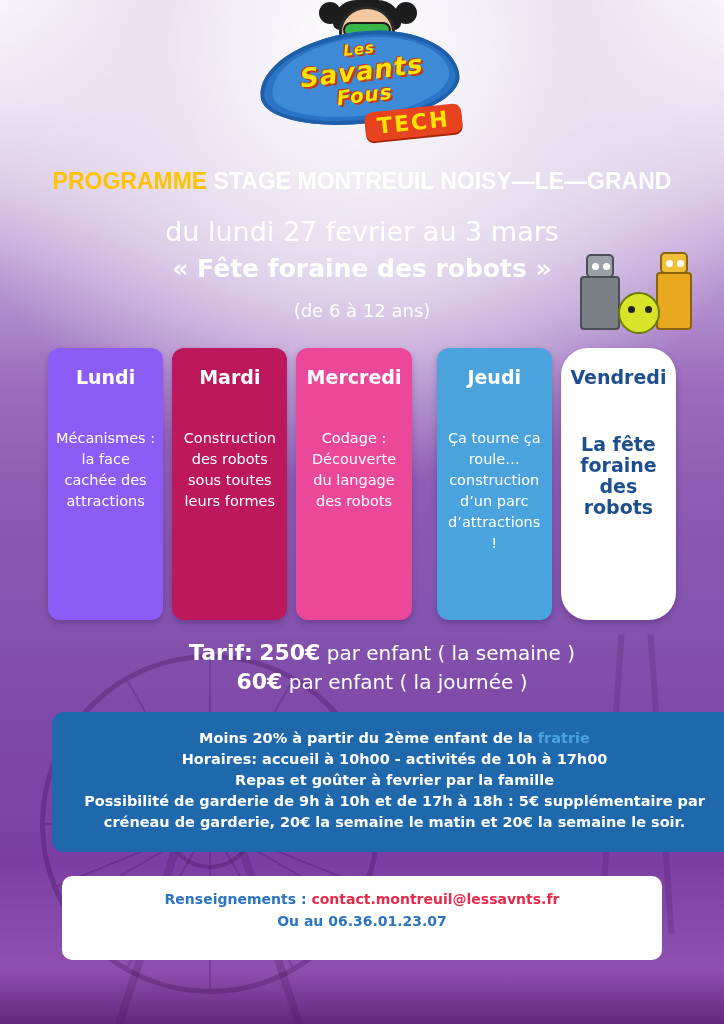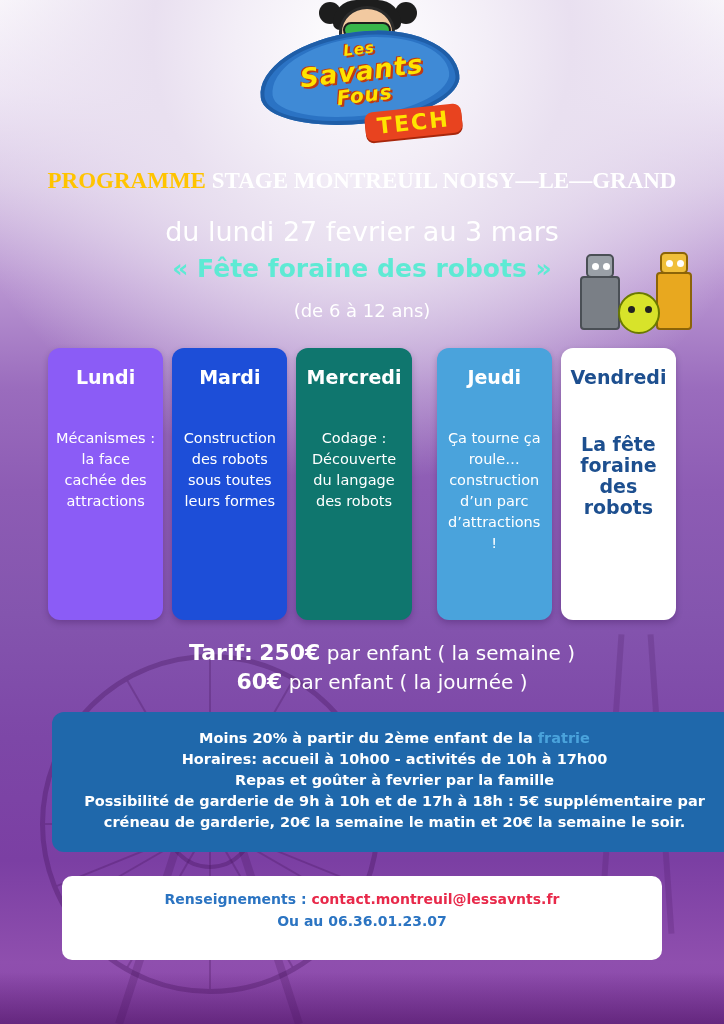--- a/index.html
+++ b/index.html
@@ -126,32 +126,32 @@
   .logo-arm {
     position:absolute; width:12px; height:58px; background:#f2c9a0;
     border:3px solid #2a2a2a; border-radius:8px;
   }
   .logo-arm.l { left:58px; top:44px; transform: rotate(26deg); }
   .logo-arm.r { left:160px; top:44px; transform: rotate(-26deg); }
 
   
   .title1 {
     position:absolute; top:168px; left:0; right:0; text-align:center;
-    font-family:Liberation Serif, serif; font-weight:bold; font-size:23px;
+    font-family:Liberation Sans, sans-serif; font-weight:bold; font-size:23px;
     letter-spacing:0px;
   }
   .title1 .a { color:#ffc400; }
   .title1 .b { color:#ffffff; }
   .title2 {
     position:absolute; top:216px; left:0; right:0; text-align:center;
     color:#ffffff; font-size:27px; font-family:"DejaVu Sans", sans-serif;
   }
   .title3 {
     position:absolute; top:254px; left:0; right:0; text-align:center;
-    color:#5eead4; font-size:25px; font-weight:bold; font-family:"DejaVu Sans", sans-serif;
+    color:#ffffff; font-size:25px; font-weight:bold; font-family:"DejaVu Sans", sans-serif;
   }
   .title4 {
     position:absolute; top:300px; left:0; right:0; text-align:center;
     color:#ffffff; font-size:18px; font-family:"DejaVu Sans", sans-serif;
   }
 
   
   .robots { position:absolute; right:24px; top:250px; width:130px; height:90px; }
   .rb { position:absolute; border-radius:4px; }
   .rb-body { background:#7a7f86; border:2px solid #4a4f55; }
@@ -167,24 +167,24 @@
     flex:1; border-radius:12px; padding:18px 8px 10px;
     color:#ffffff; text-align:center;
     box-shadow: 0 3px 6px rgba(40,0,60,.25);
   }
   .card .day {
     font-size:19px; font-weight:bold; margin-bottom:40px;
     font-family:"DejaVu Sans", sans-serif;
   }
   .card .desc { font-size:14.5px; line-height:21px; font-family:"DejaVu Sans", sans-serif; }
   .card.c0 { background:#8b5cf6; }
-  .card.c1 { background:#1d4ed8; }
-  .card.c2 { background:#0f766e; }
+  .card.c1 { background:#be185d; }
+  .card.c2 { background:#ec4899; }
   .card.c3 { background:#4aa3dc;margin-left:16px; }
-  .card.c4 { background:#ffffff; }
+  .card.c4 { background:#ffffff;border-radius:27px; }
   .card.c4 .day, .card.c4 .desc { color:#1d4f8f; }
   .card.c4 .day { margin-bottom:46px; }
   .card.c4 .desc { font-weight:bold; font-size:19px; }
 
   
   .tarif {
     position:absolute; top:640px; left:0; right:0; text-align:center;
     color:#ffffff; font-family:"DejaVu Sans", sans-serif;padding-left:40px;
   }
   .tarif .l1 { font-size:20px; }

